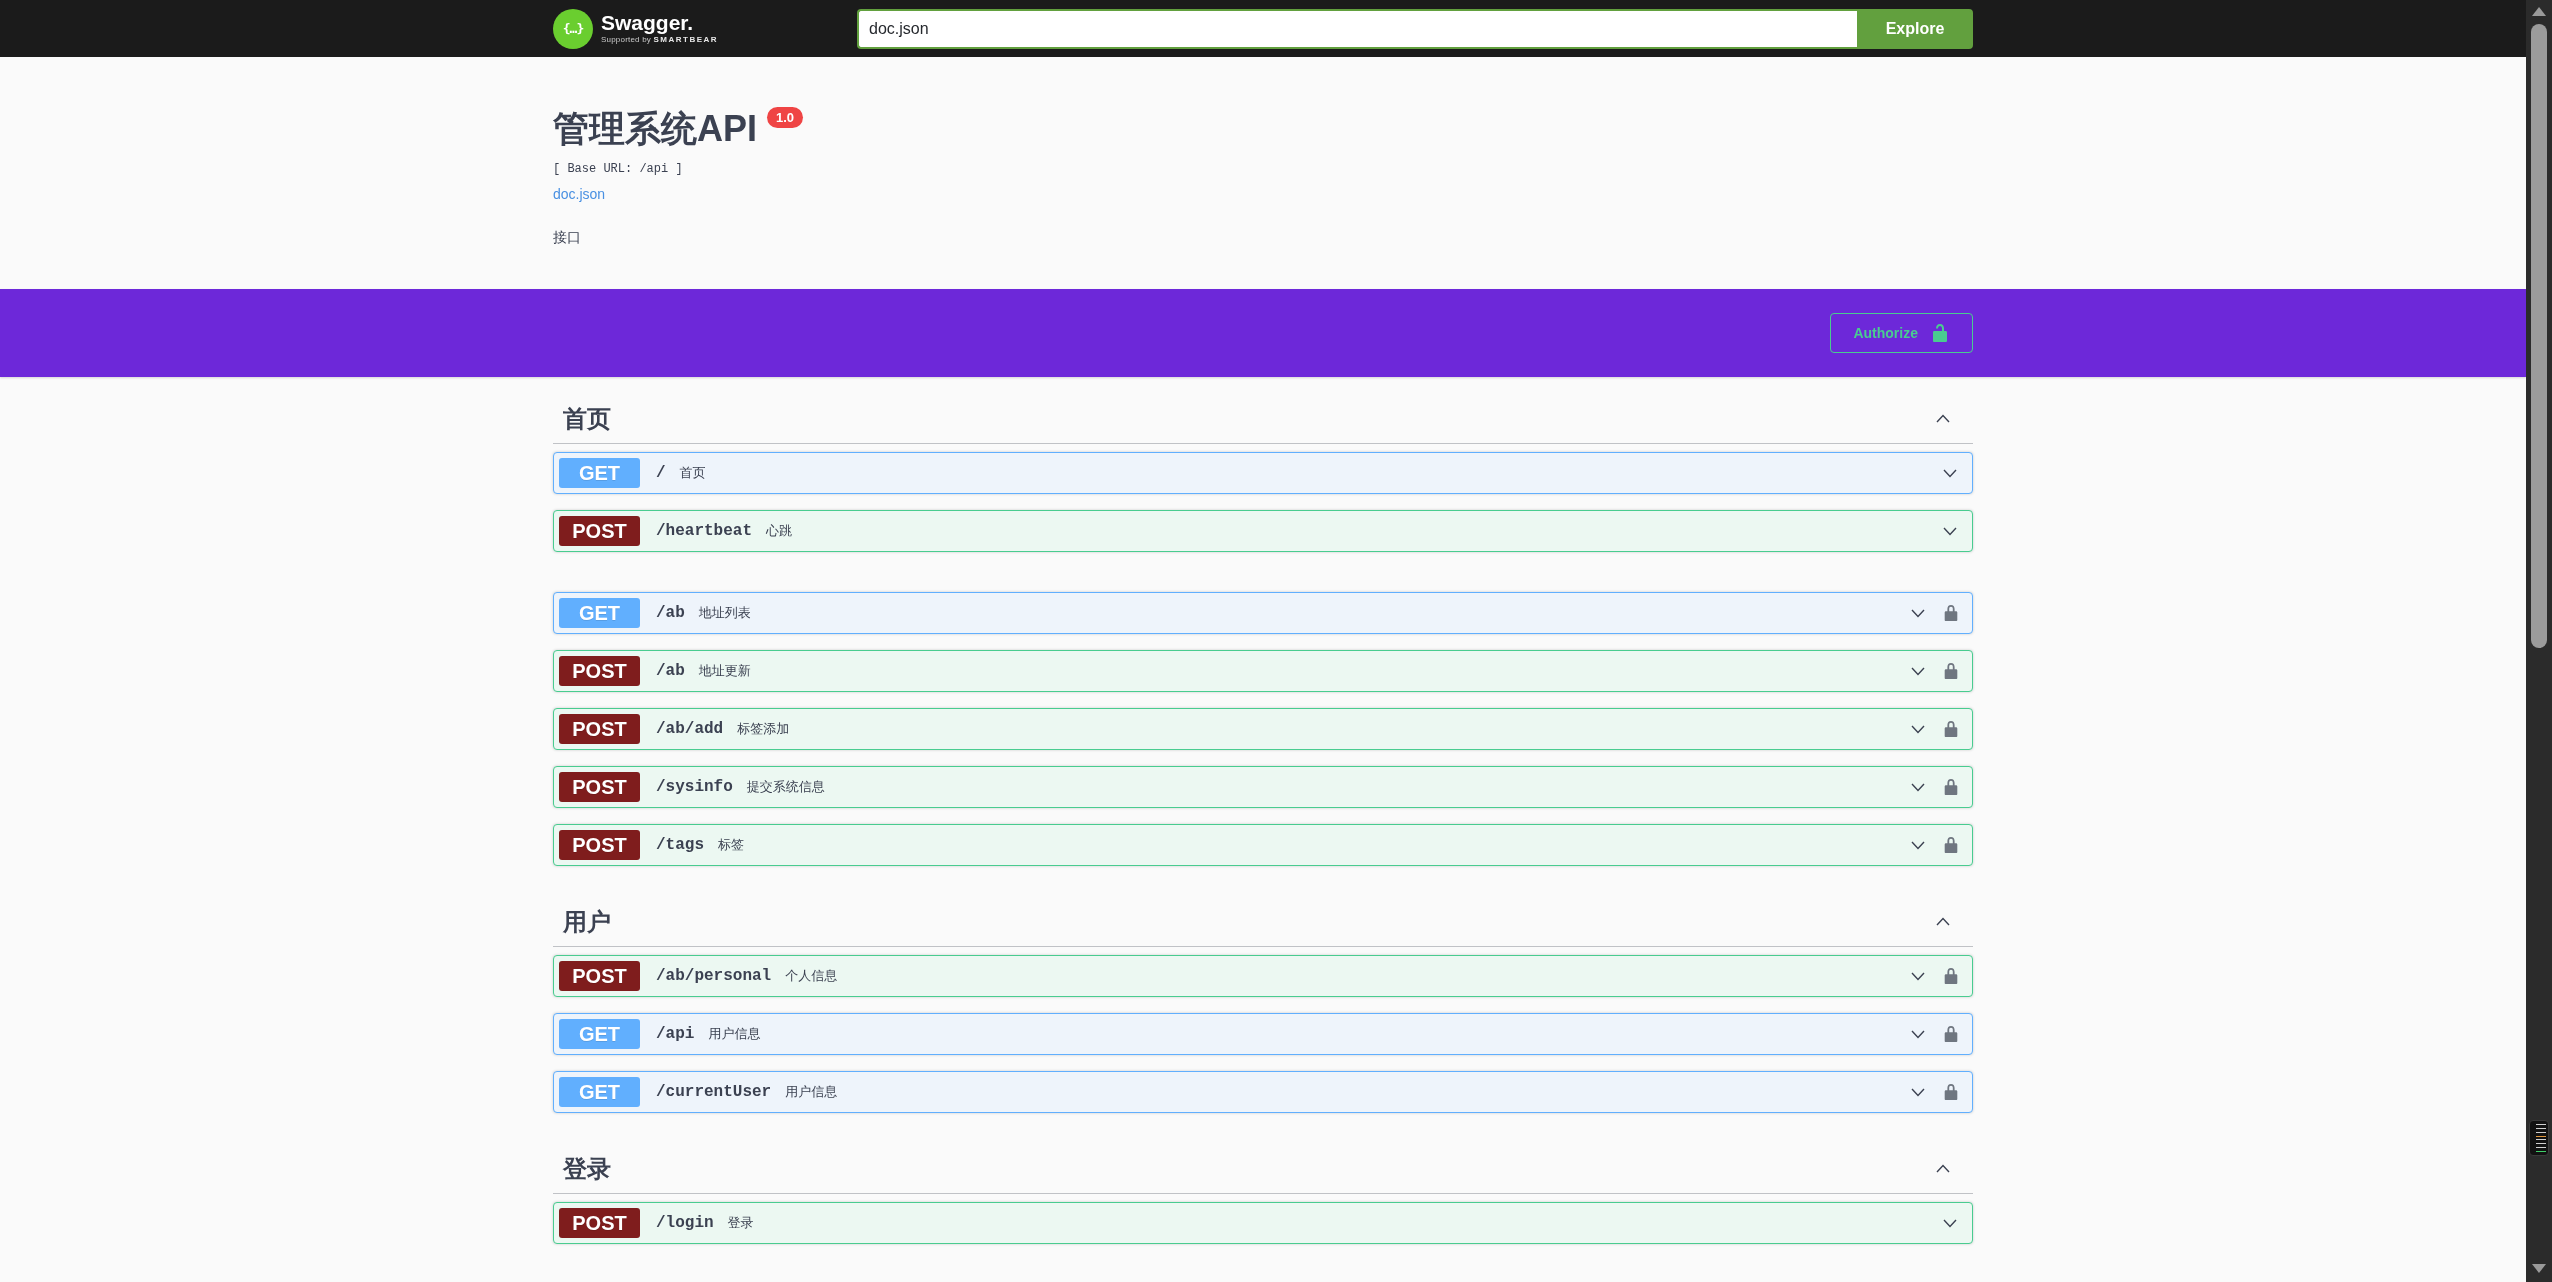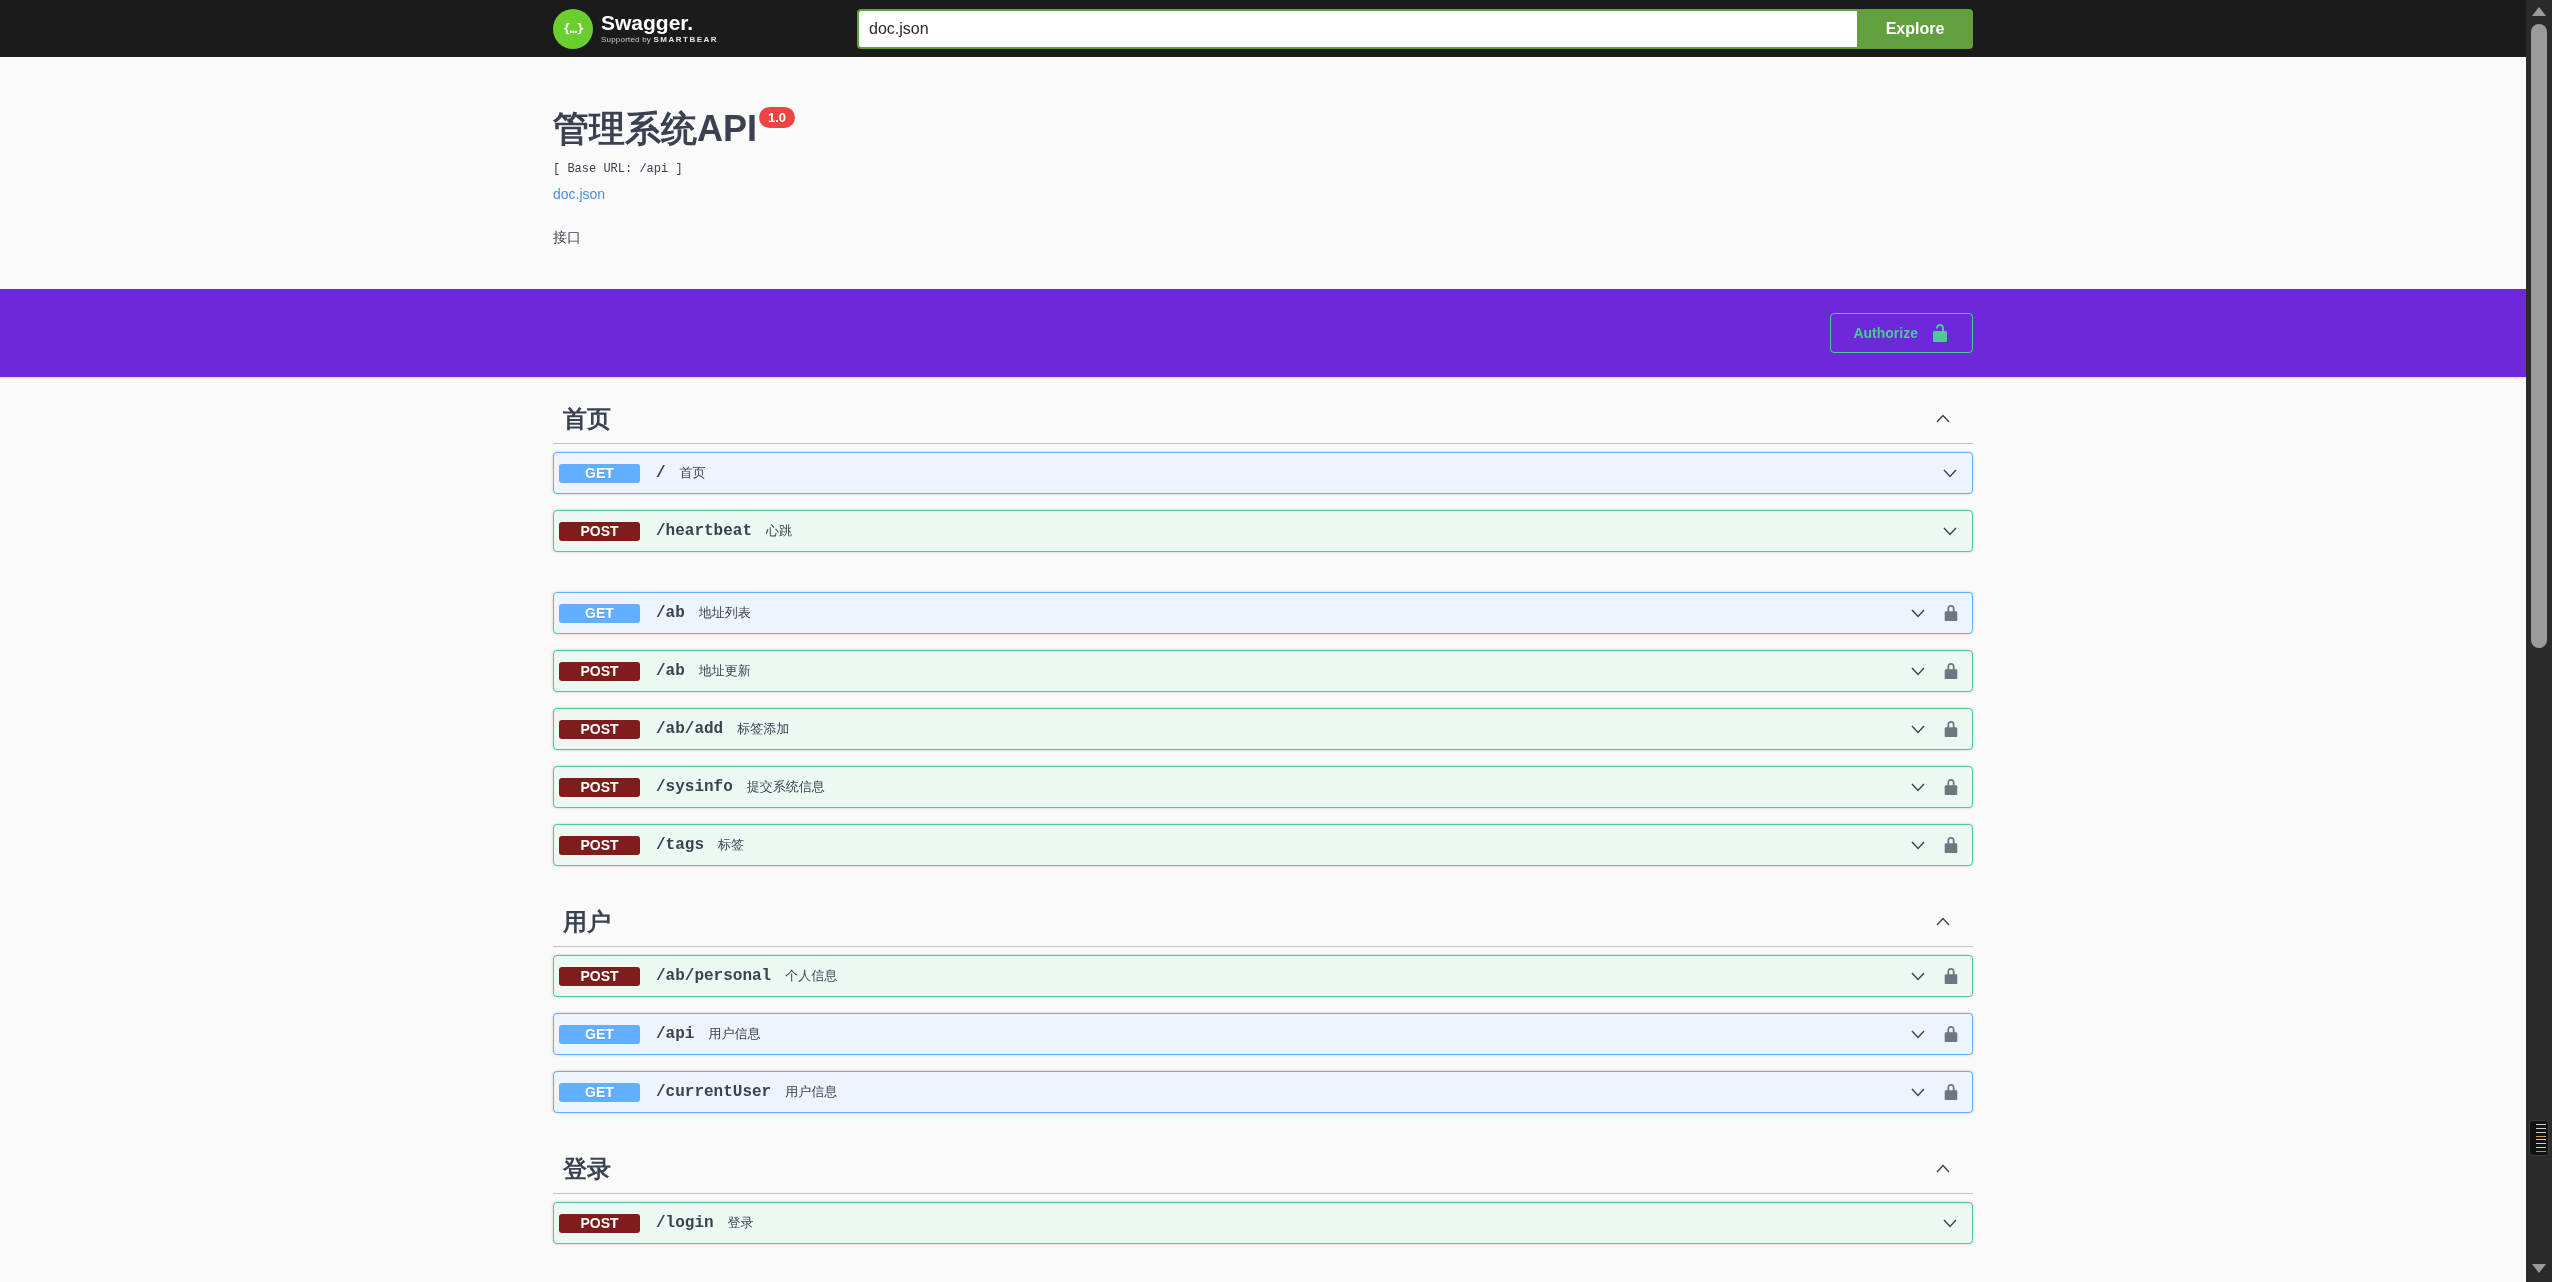--- a/index.html
+++ b/index.html
@@ -23,21 +23,21 @@
   .download-url-wrapper { display:flex; align-items:center; }
   .download-url-input { width:1000px; height:40px; border:2px solid #62a03e; border-right:none;
                         border-radius:4px 0 0 4px; padding:0 10px; font-size:16px; color:#26292e;
                         outline:none; font-family:"Liberation Sans", sans-serif; background:#fff; }
   .explore-btn { height:40px; width:116px; background:#62a03e; border:2px solid #62a03e;
                  border-radius:0 4px 4px 0; color:#fff; font-size:16px; font-weight:700; cursor:pointer; }
 
   
   .wrapper { max-width:1460px; margin:0 auto; padding:0 20px; }
   .information-container { padding-top:48px; padding-bottom:42px; }
-  .api-title { font-size:36px; font-weight:700; color:#3b4151; display:flex; align-items:flex-start; gap:2px; }
+  .api-title { font-size:36px; font-weight:700; color:#3b4151; display:flex; align-items:flex-start; gap:10px; }
   .version-stamp { background:#ef4444; color:#fff; font-size:13px; font-weight:700;
                    border-radius:45px; padding:3px 9px; margin-top:2px; display:inline-block; }
   .base-url { font-family:"Liberation Mono", monospace; font-size:12px; font-weight:300; color:#3b4151; margin-top:8px; }
   .spec-link { color:#4990e2; font-size:14px; margin-top:10px; display:inline-block; cursor:pointer; text-decoration:none; }
   .api-desc { font-size:14px; color:#3b4151; margin-top:26px; }
 
   
   .scheme-container { background:#6d28d9; box-shadow:0 1px 2px 0 rgba(0,0,0,.15); padding:24px 0; }
   .auth-wrapper { display:flex; justify-content:flex-end; }
   .authorize-btn { display:flex; align-items:center; gap:12px; background:transparent;
@@ -50,22 +50,22 @@
   .opblock-tag { display:flex; align-items:center; justify-content:space-between;
                  padding:8px 20px 8px 10px; border-bottom:1px solid rgba(59,65,81,.3);
                  cursor:pointer; }
   .tag-name { font-size:24px; font-weight:700; color:#3b4151; }
   .rows { padding:8px 0 16px 0; }
   .opblock { display:flex; align-items:center; height:42px; margin:0 0 16px 0;
              border-radius:4px; border:1px solid; box-shadow:0 0 3px rgba(0,0,0,.19);
              padding:0 12px 0 5px; cursor:pointer; }
   .opblock.is-get  { background:#eef4fb; border-color:#61affe; }
   .opblock.is-post { background:#ecf8f2; border-color:#49cc90; }
-  .opblock-method { min-width:81px; height:19px; border-radius:3px; color:#fff;
-                    font-size:14px; font-weight:700; display:flex; align-items:center;
+  .opblock-method { min-width:81px; height:30px; border-radius:3px; color:#fff;
+                    font-size:20px; font-weight:700; display:flex; align-items:center;
                     justify-content:center; text-shadow:0 1px 0 rgba(0,0,0,.1); }
   .is-get  .opblock-method { background:#61affe; }
   .is-post .opblock-method { background:#7f1d1d; }
   .opblock-path { font-family:"Liberation Mono", monospace; font-size:16px; font-weight:700;
                   color:#3b4151; margin-left:16px; }
   .opblock-summary { font-size:13px; color:#3b4151; margin-left:14px; }
   .opblock-controls { margin-left:auto; display:flex; align-items:center; gap:14px; }
   .icon-btn { display:flex; align-items:center; cursor:pointer; background:none; border:none; padding:0; }
 
   

